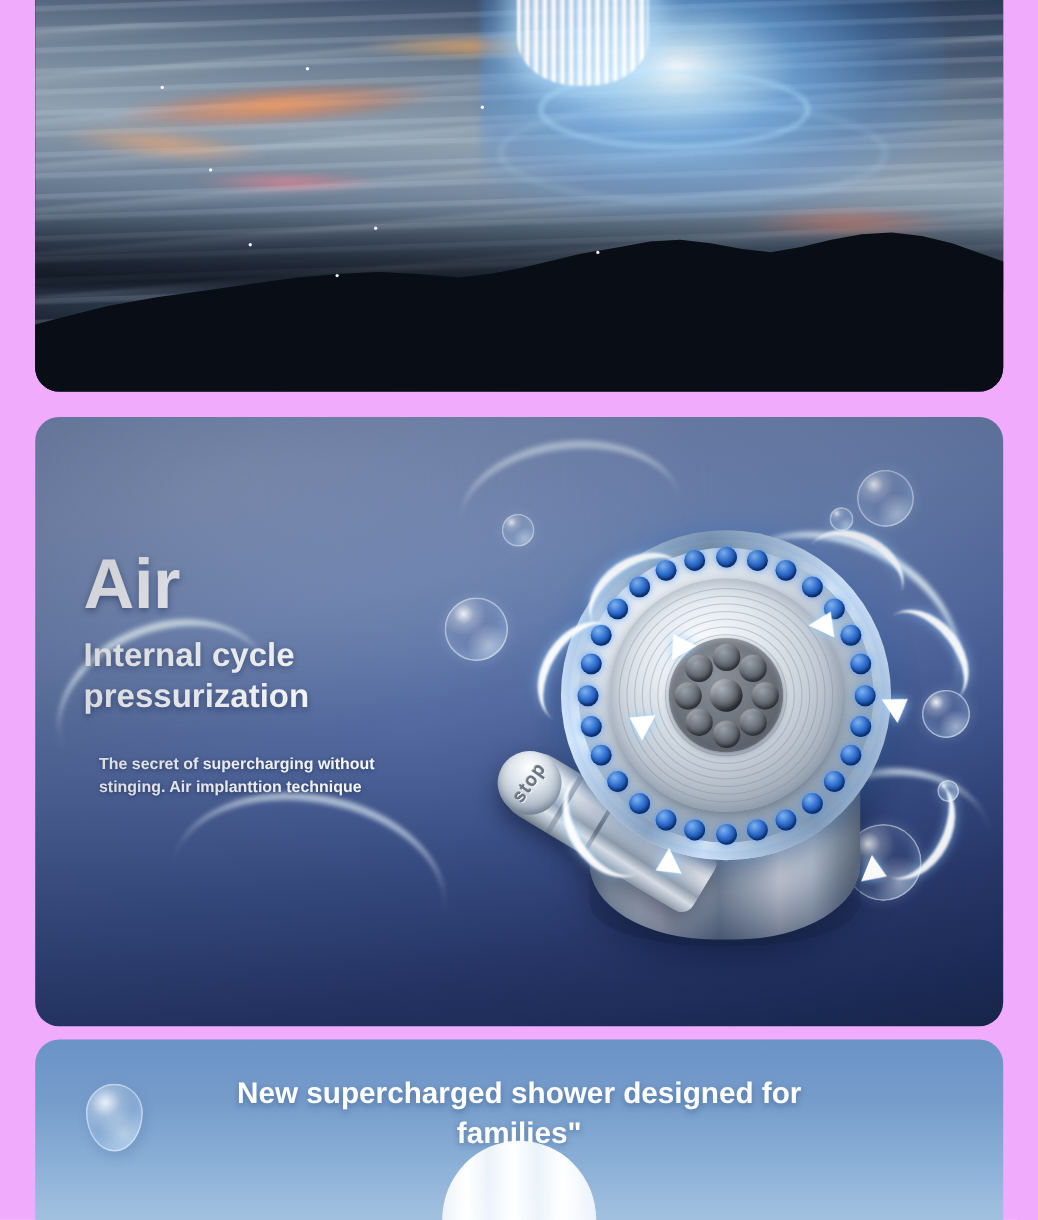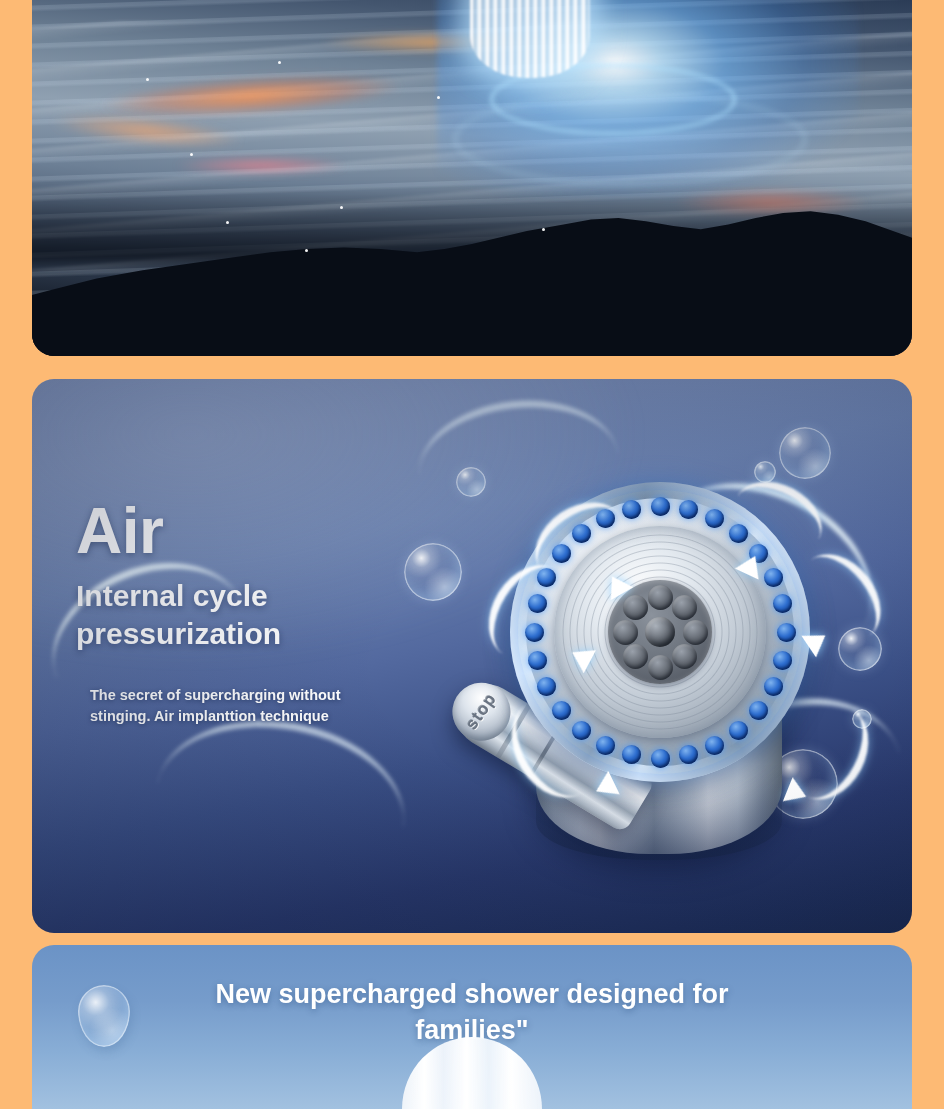--- a/index.html
+++ b/index.html
@@ -2,21 +2,21 @@
 <html><head>
 <meta charset="utf-8">
 <style>
   * { margin:0; padding:0; box-sizing:border-box; }
   html, body {
     width:944px; height:1109px;
     background:#ffffff;
     font-family:"Liberation Sans", sans-serif;
     overflow:hidden;
   }
-  .page { position:relative; width:944px; height:1109px; background:#fdba74; }
+  .page { position:relative; width:944px; height:1109px; background:#f0abfc; }
 
   
   .panel-hero {
     position:absolute; left:32px; top:0; width:880px; height:356px;
     border-radius:0 0 22px 22px; overflow:hidden;
     background:#0d1420;
   }
   .hero-water {
     position:absolute; inset:0;
     background:

